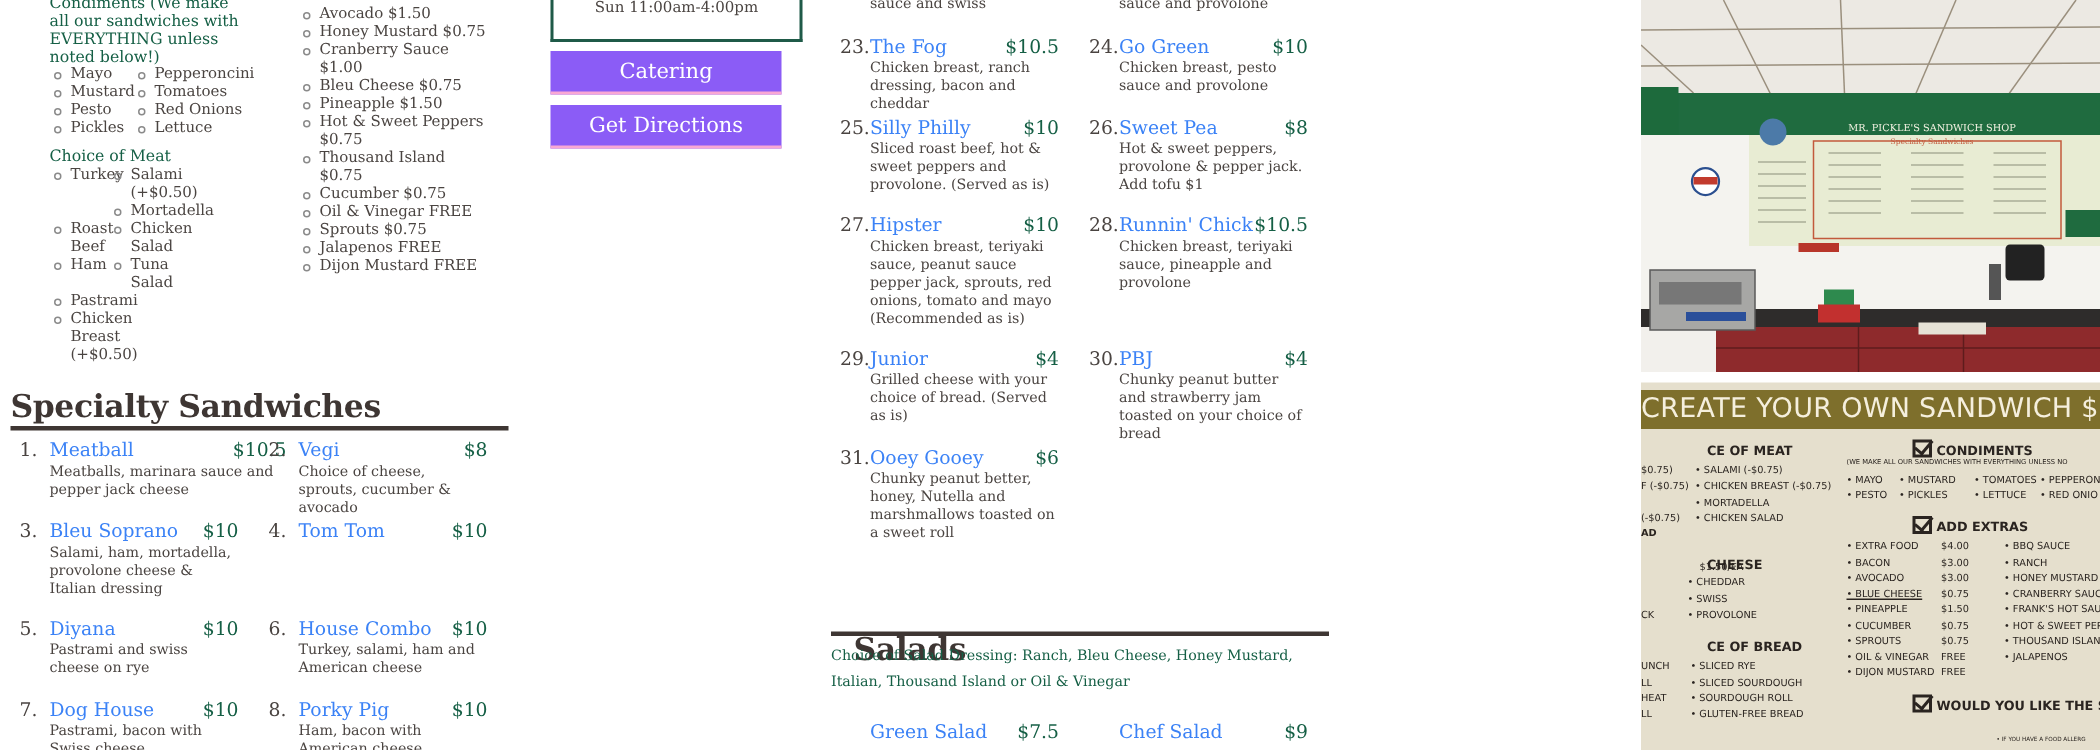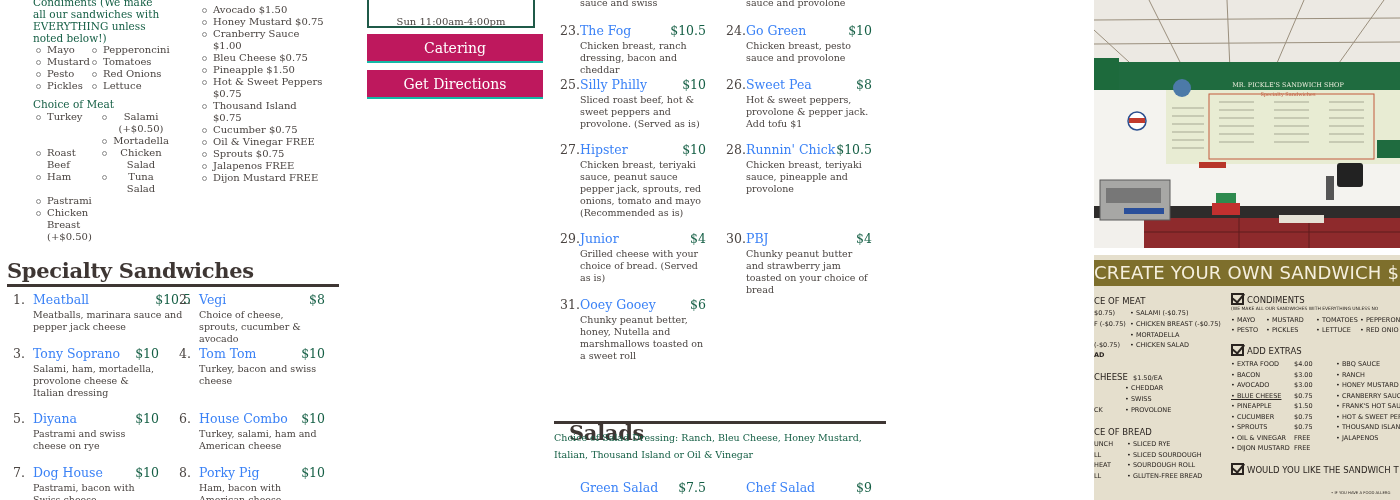--- a/index.html
+++ b/index.html
@@ -10,27 +10,27 @@
   .blist { list-style: none; }
   .blist li { font-size: 10px; line-height: 12px; position: relative; padding-left: 14px; color: #4a4441; }
   .blist li::before { content: ""; position: absolute; left: 3px; top: 4px; width: 3px; height: 3px; border: 1px solid #8a8a8a; border-radius: 50%; }
   .section-title { font-size: 21px; font-weight: bold; color: #3e3633; letter-spacing: -0.3px; }
   .rule { height: 3px; background: #3e3633; }
   .item { position: absolute; width: 150px; }
   .item .num { position: absolute; left: -20px; top: 0; font-size: 12.5px; color: #4a4441; }
   .item .name { font-size: 12.5px; color: #3b82f6; }
   .item .price { position: absolute; right: 0; top: 0; font-size: 12.5px; color: #155f45; }
   .item .desc { font-size: 9.5px; line-height: 12px; margin-top: 2px; color: #4a4441; }
-  .hours-box { border: 2px solid #1f5a48; border-top: none; width: 168px; height: 28px; text-align: center; font-size: 10px; padding-top: 16px; }
-  .btn { width: 176px; height: 29px; background: #be185d; color: #fff; text-align: center; font-size: 14px; line-height: 29px; border-bottom: 2px solid #14b8a6; cursor: pointer; }
+  .hours-box { border: 2px solid #1f5a48; border-top: none; width: 168px; height: 28px; text-align: center; font-size: 10px; padding-top: 0px; }
+  .btn { width: 154px; height: 29px; background: #8b5cf6; color: #fff; text-align: center; font-size: 14px; line-height: 29px; border-bottom: 2px solid #f9a8d4; cursor: pointer; }
   .photo { left: 1094px; top: 0; width: 306px; height: 248px; overflow: hidden; }
   .cyo { left: 1094px; top: 255px; width: 306px; height: 245px; background: #e5dfcd; overflow: hidden; font-family: "DejaVu Sans", sans-serif; }
   .cyo-band { position: absolute; left: 0; top: 5px; width: 306px; height: 26px; background: #7e6f2c; color: #f5efdd; font-size: 18px; line-height: 26px; letter-spacing: 0.2px; white-space: nowrap; }
   .cyo small, .cyo .t { position: absolute; white-space: nowrap; color: #2a2420; }
-  .cyo .h { font-weight: normal; font-size: 8.5px; }
+  .cyo .h { font-weight: bold; font-size: 8.5px; padding-left: 44px; }
   .cyo .s { font-size: 6.5px; }
   .check { display: inline-block; width: 13px; height: 12px; border: 2px solid #2a2420; position: relative; vertical-align: -2px; margin-right: 3px; }
   .check::after { content: ""; position: absolute; left: 2px; top: -4px; width: 5px; height: 10px; border-right: 2px solid #2a2420; border-bottom: 2px solid #2a2420; transform: rotate(40deg); }
 </style>
 </head>
 <body>
 
 <div class="abs" style="left:33px; top:-4px; width:135px;">
   <div class="cond-head">Condiments (We make all our sandwiches with EVERYTHING unless noted below!)</div>
 </div>
@@ -47,21 +47,21 @@
   <li>Lettuce</li>
 </ul>
 <div class="abs cond-head" style="left:33px; top:98px;">Choice of Meat</div>
 <ul class="blist abs" style="left:33px; top:111px; width:60px;">
   <li style="margin-bottom:24px;">Turkey</li>
   <li>Roast Beef</li>
   <li style="margin-bottom:12px;">Ham</li>
   <li>Pastrami</li>
   <li>Chicken Breast (+$0.50)</li>
 </ul>
-<ul class="blist abs" style="left:99px; top:111px; width:70px;text-align:center;">
+<ul class="blist abs" style="left:73px; top:111px; width:70px;">
   <li>Salami (+$0.50)</li>
   <li>Mortadella</li>
   <li>Chicken Salad</li>
   <li>Tuna Salad</li>
 </ul>
 <ul class="blist abs" style="left:199px; top:4px; width:125px;">
   <li>Avocado $1.50</li>
   <li>Honey Mustard $0.75</li>
   <li>Cranberry Sauce $1.00</li>
   <li>Bleu Cheese $0.75</li>
@@ -85,29 +85,28 @@
   <div class="desc">Meatballs, marinara sauce and pepper jack cheese</div>
 </div>
 <div class="item" style="left:199px; top:292px; width:126px;">
   <span class="num">2.</span>
   <div class="name">Vegi</div>
   <span class="price">$8</span>
   <div class="desc">Choice of cheese, sprouts, cucumber &amp; avocado</div>
 </div>
 <div class="item" style="left:33px; top:346px; width:126px;">
   <span class="num">3.</span>
-  <div class="name">Tony Soprano</div>
+  <div class="name">Bleu Soprano</div>
   <span class="price">$10</span>
   <div class="desc">Salami, ham, mortadella, provolone cheese &amp; Italian dressing</div>
 </div>
 <div class="item" style="left:199px; top:346px; width:126px;">
   <span class="num">4.</span>
   <div class="name">Tom Tom</div>
   <span class="price">$10</span>
-  <div class="desc">Turkey, bacon and swiss cheese</div>
 </div>
 <div class="item" style="left:33px; top:411px; width:126px;">
   <span class="num">5.</span>
   <div class="name">Diyana</div>
   <span class="price">$10</span>
   <div class="desc">Pastrami and swiss cheese on rye</div>
 </div>
 <div class="item" style="left:199px; top:411px; width:126px;">
   <span class="num">6.</span>
   <div class="name">House Combo</div>

